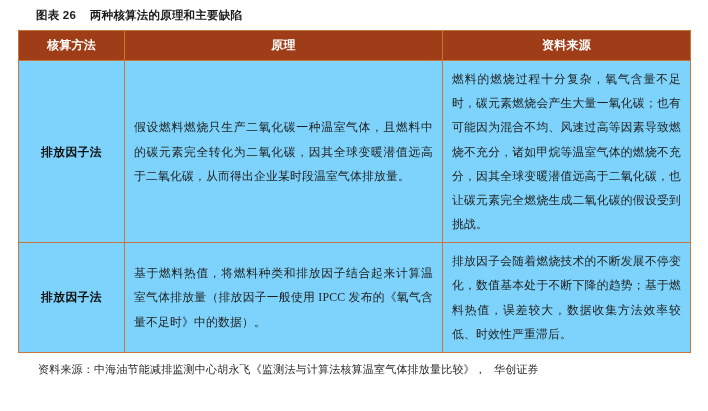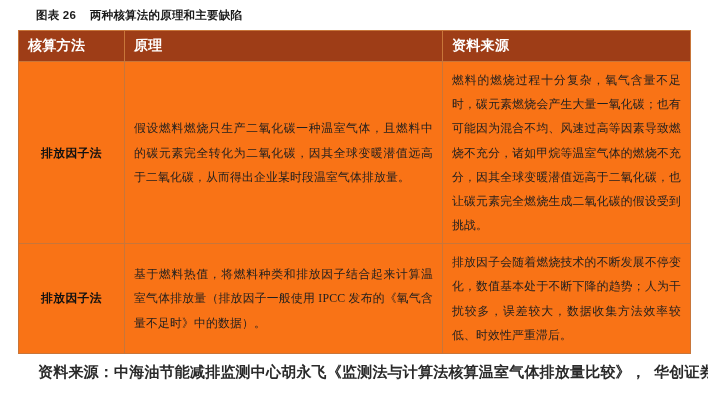--- a/index.html
+++ b/index.html
@@ -45,27 +45,27 @@
   table.tbl th, table.tbl td {
     border: 1px solid #c8763a;
     vertical-align: middle;
     padding: 6px 9px;
   }
   thead th {
     background: #9e3d17;
     color: #ffffff;
     font-family: "Liberation Sans", sans-serif;
     font-weight: bold;
-    font-size: 14px;
-    text-align: left;
+    font-size: 12px;
+    text-align: center;
     padding: 5px 9px;
     letter-spacing: 0.3px;
   }
   tbody td {
-    background: #f97316;
+    background: #7dd3fc;
     font-size: 11.8px;
     line-height: 2.05;
     color: #1f1f1f;
     letter-spacing: 0.2px;
   }
   td.method {
     text-align: center;
     font-weight: bold;
     color: #111111;
     letter-spacing: 0.4px;
@@ -77,25 +77,24 @@
   }
   td.drawback {
     text-align: justify;
     text-justify: inter-ideograph;
   }
   .col-method { width: 106px; }
   .col-principle { width: 318px; }
   .col-drawback { width: 248px; }
   .source {
     margin: 9px 0 0 20px;
-    font-size: 15px;
+    font-size: 11px;
     color: #2a2a2a;
     letter-spacing: 0.2px;
     white-space: nowrap;
-    font-weight: bold;
   }
   .source .firm {
     margin-left: 8px;
   }
 </style>
 </head>
 <body>
 
 <div class="page">
 
@@ -118,21 +117,21 @@
     </thead>
     <tbody>
       <tr>
         <td class="method">排放因子法</td>
         <td class="principle">假设燃料燃烧只生产二氧化碳一种温室气体，且燃料中的碳元素完全转化为二氧化碳，因其全球变暖潜值远高于二氧化碳，从而得出企业某时段温室气体排放量。</td>
         <td class="drawback">燃料的燃烧过程十分复杂，氧气含量不足时，碳元素燃烧会产生大量一氧化碳；也有可能因为混合不均、风速过高等因素导致燃烧不充分，诸如甲烷等温室气体的燃烧不充分，因其全球变暖潜值远高于二氧化碳，也让碳元素完全燃烧生成二氧化碳的假设受到挑战。</td>
       </tr>
       <tr>
         <td class="method">排放因子法</td>
         <td class="principle">基于燃料热值，将燃料种类和排放因子结合起来计算温室气体排放量（排放因子一般使用 IPCC 发布的《氧气含量不足时》中的数据）。</td>
-        <td class="drawback">排放因子会随着燃烧技术的不断发展不停变化，数值基本处于不断下降的趋势；人为干扰较多，误差较大，数据收集方法效率较低、时效性严重滞后。</td>
+        <td class="drawback">排放因子会随着燃烧技术的不断发展不停变化，数值基本处于不断下降的趋势；基于燃料热值，误差较大，数据收集方法效率较低、时效性严重滞后。</td>
       </tr>
     </tbody>
   </table>
 
   <div class="source">
     <span>资料来源：</span><span>中海油节能减排监测中心胡永飞《监测法与计算法核算温室气体排放量比较》，</span><span class="firm">华创证券</span>
   </div>
 
 </div>
 

